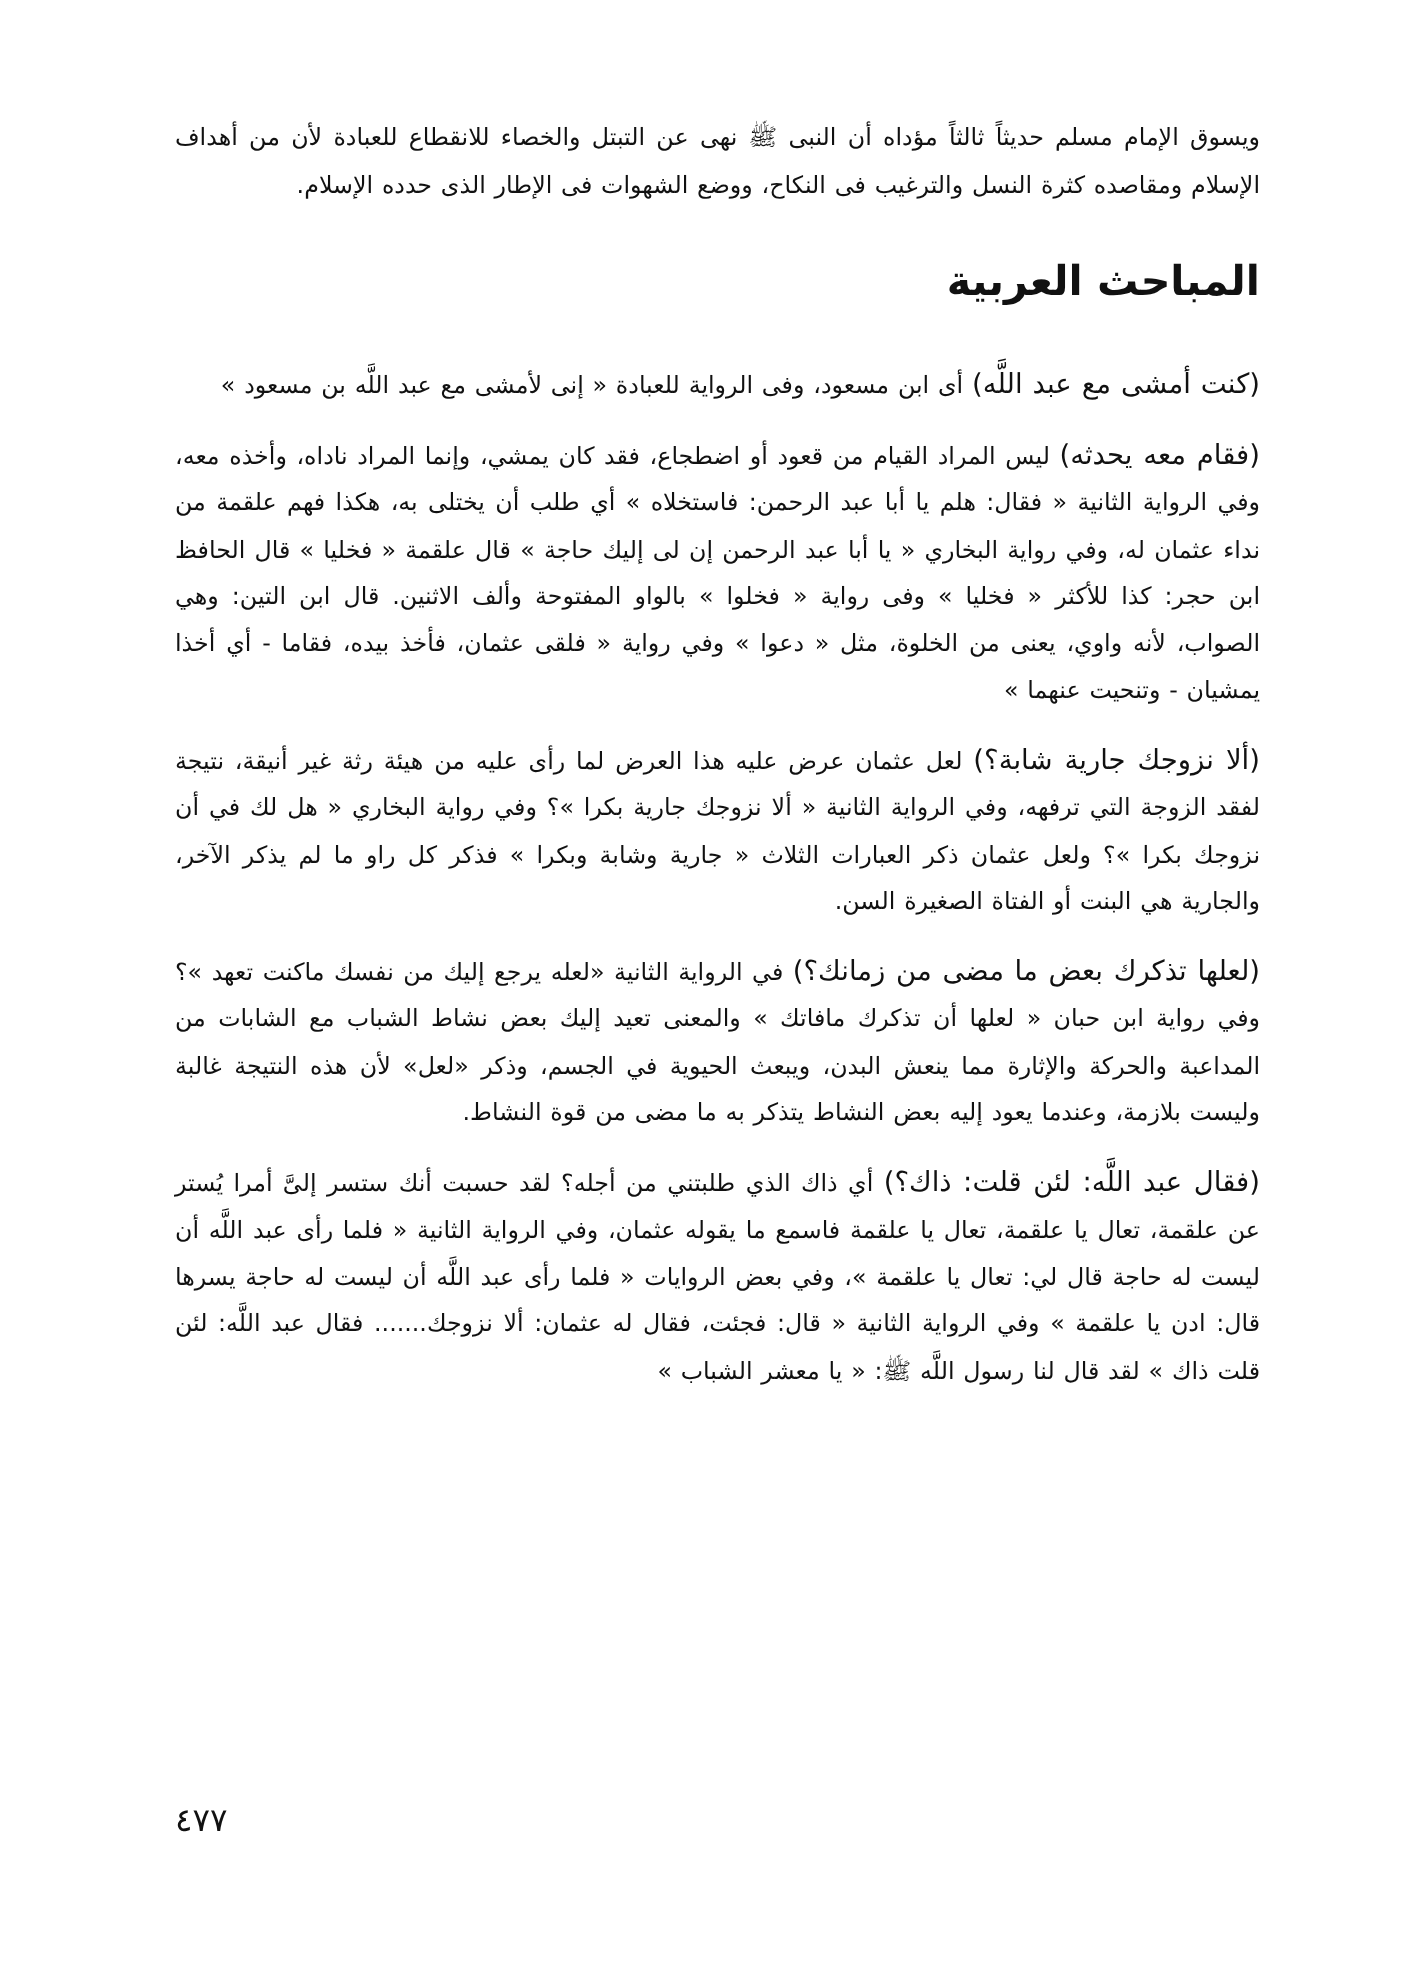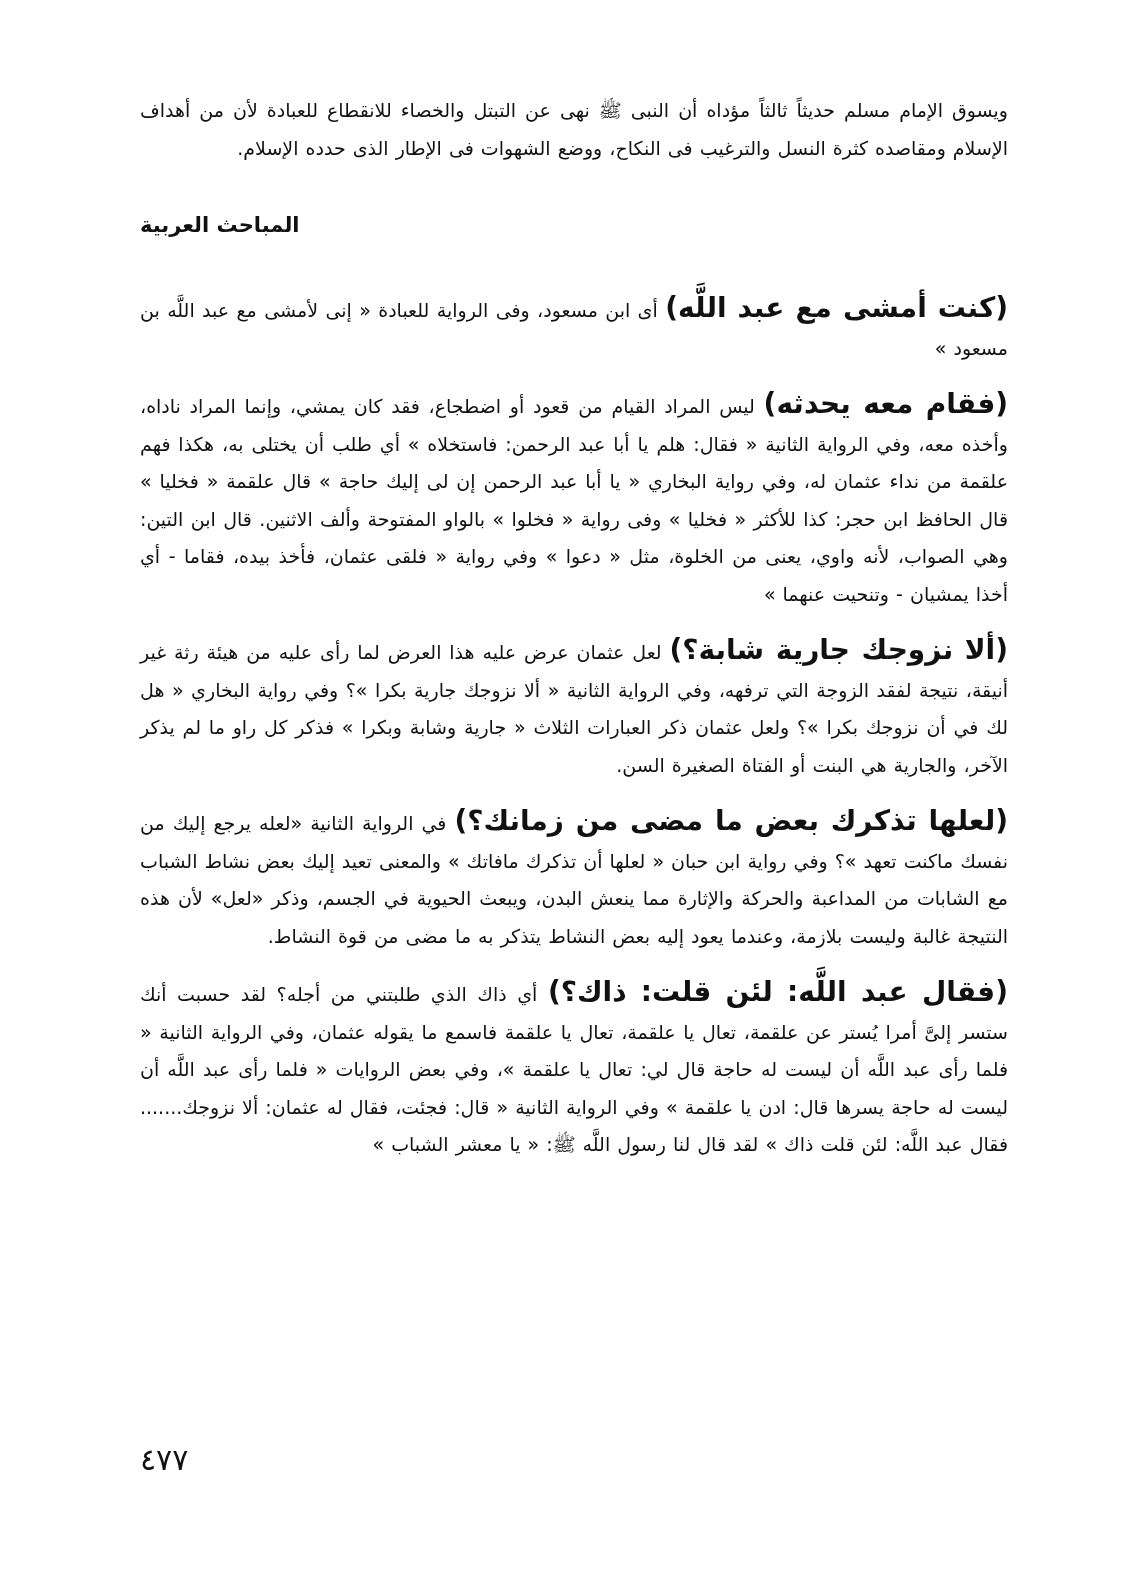--- a/index.html
+++ b/index.html
@@ -27,35 +27,35 @@
       line-height: 37.5px;
       text-align: justify;
       text-align-last: right;
       margin: 0 0 18px 0;
       word-spacing: 1px;
     }
     .para.intro {
       margin-bottom: 34px;
     }
     .section-title {
-      text-align: left;
-      font-size: 21px;
+      text-align: right;
+      font-size: 33px;
       font-weight: bold;
       margin: 0 0 40px 0;
       line-height: 48px;
     }
     .lemma {
-      font-weight: bold;
-      font-size: 28px;
+      font-weight: normal;
+      font-size: 22px;
     }
     .page-number {
       position: absolute;
       left: 140px;
       top: 1442px;
-      font-size: 30px;
+      font-size: 26px;
       direction: rtl;
       font-family: "DejaVu Sans", sans-serif;
     }
   </style>
 </head>
 <body>
 
 <div class="page">
   <p class="para intro">ويسوق الإمام مسلم حديثاً ثالثاً مؤداه أن النبى ﷺ نهى عن التبتل والخصاء للانقطاع للعبادة لأن من أهداف الإسلام ومقاصده كثرة النسل والترغيب فى النكاح، ووضع الشهوات فى الإطار الذى حدده الإسلام.</p>
 

